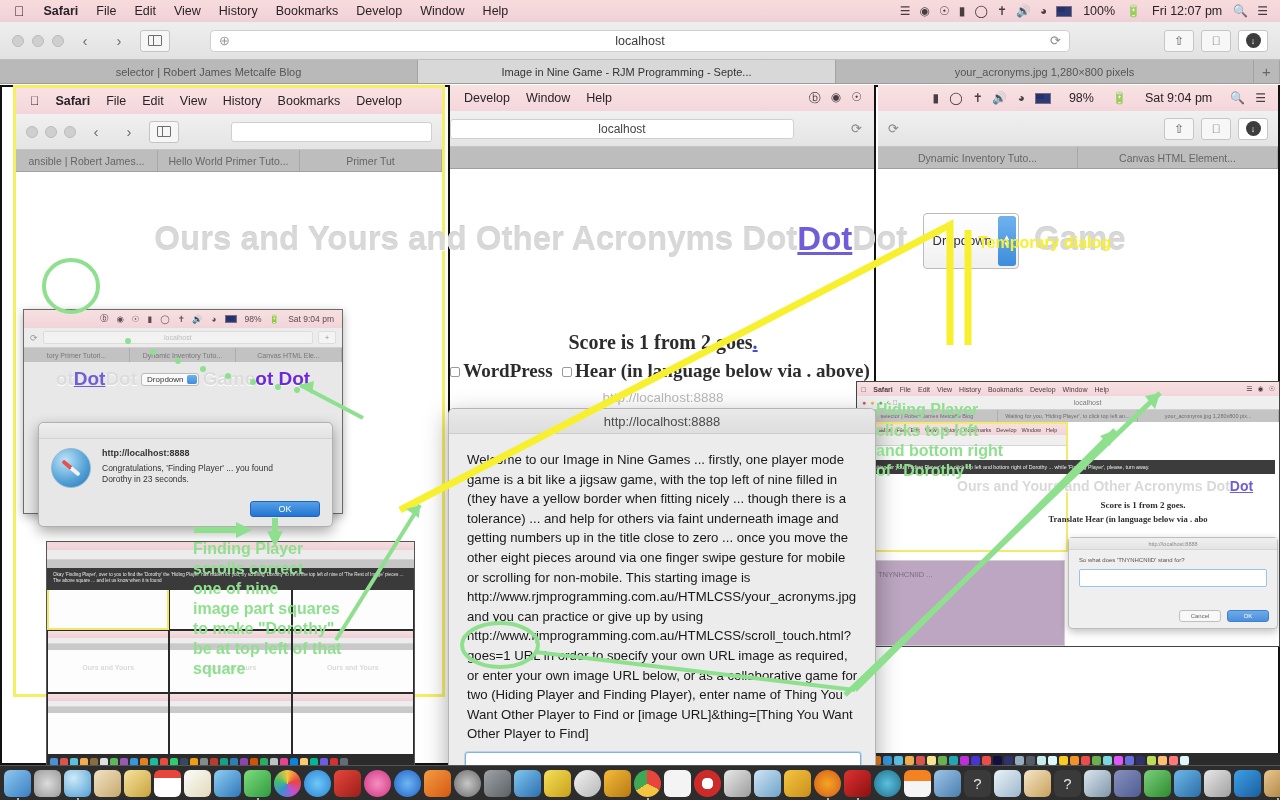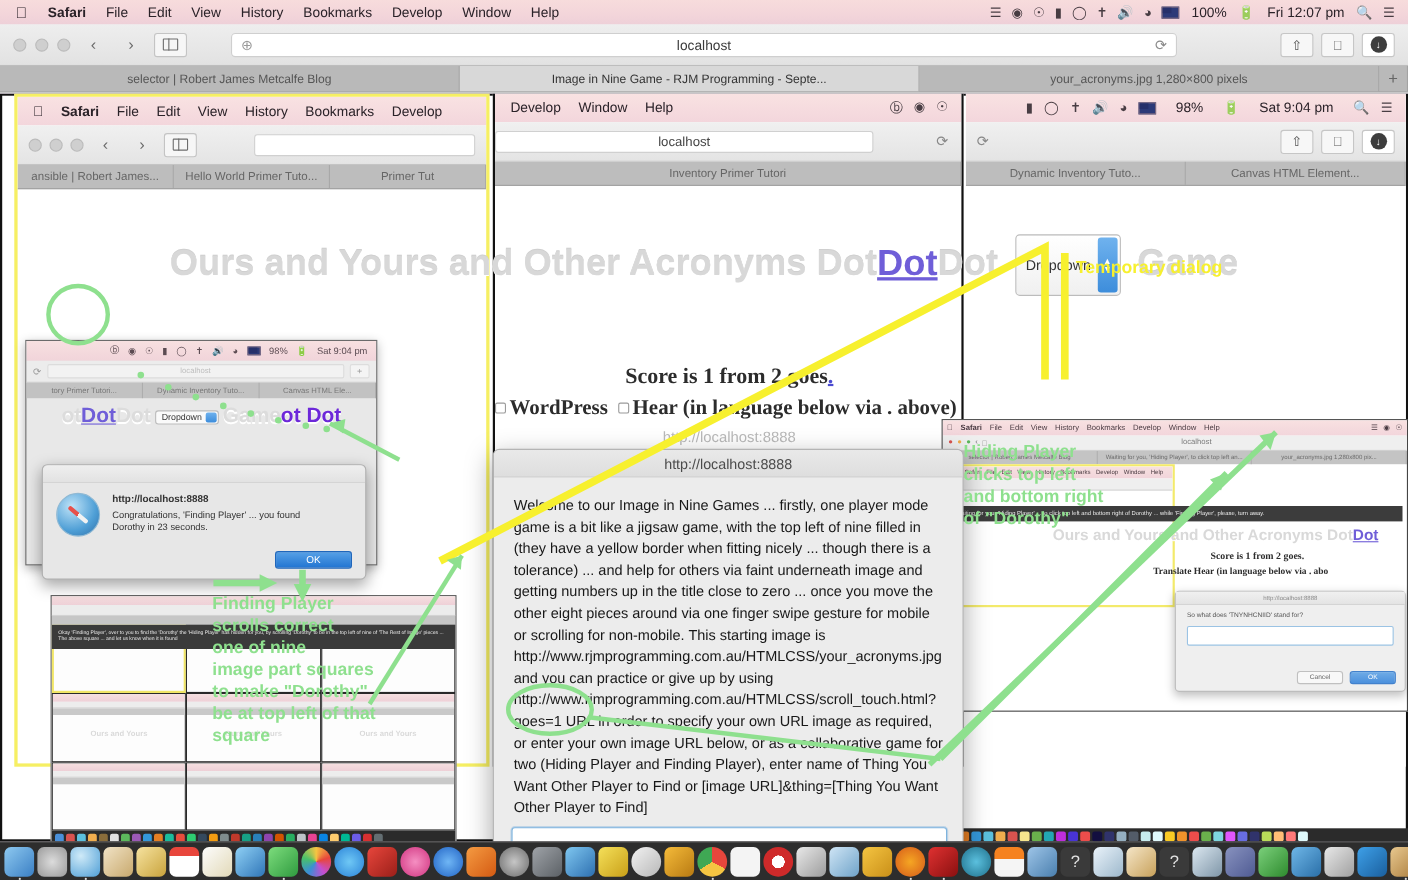--- a/index.html
+++ b/index.html
@@ -351,21 +351,20 @@
           <span class="statglyph">☉</span>
         </span>
       </div>
       <div class="mini-toolbar">
         <span style="position:absolute;left:0px;right:80px;height:20px;background:#fff;border:1px solid #d0d0d0;border-radius:3px;display:flex;align-items:center;justify-content:center;font-size:12px;color:#444;">
             <span>localhost</span>
           </span>
         <span style="position:absolute;right:12px;color:#888;font-size:13px;">⟳</span>
       </div>
       <div class="mini-tabbar">
-        <span class="mini-tab">Inventory Primer Tutori</span>
       </div>
     </div>
 
     <div class="mini-far">
       <div class="mini-menubar">
         <span style="margin-left:auto;display:flex;gap:10px;align-items:center;padding-right:6px;">
           <span class="statglyph">▮</span>
           <span class="statglyph">◯</span>
           <span class="statglyph">✝</span>
           <span class="statglyph">🔊</span>
@@ -596,20 +595,23 @@
           <span>Help</span>
         </div>
         <div class="it"></div>
       </div>
       <div class="darkbar">Waiting for you, 'Hiding Player' ... to click top left and bottom right of Dorothy ... while 'Finding Player', please, turn away.</div>
       <div class="cghost">
         <span>Ours and Yours and Other Acronyms Dot</span><span class="dl">Dot</span>
       </div>
       <div class="cscore">Score is 1 from 2 goes.</div>
       <div class="copt">Translate   Hear (in language below via . abo</div>
+      <div class="purplebox">
+        <div class="txt">TNYNHCNIID ... </div>
+      </div>
     </div>
 
     <div class="tinydlg">
       <div class="th">http://localhost:8888</div>
       <div class="tq">So what does 'TNYNHCNIID' stand for?</div>
       <div class="ti"></div>
       <div class="tf">
         <div class="tb c">Cancel</div>
         <div class="tb o">OK</div>
       </div>

